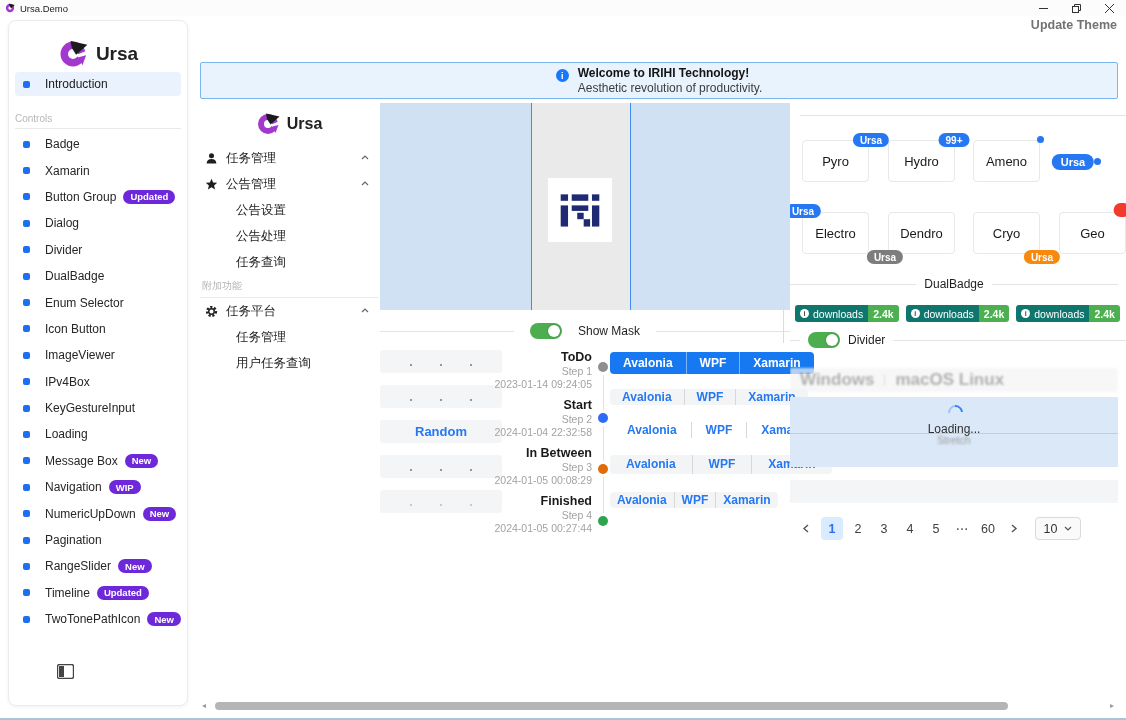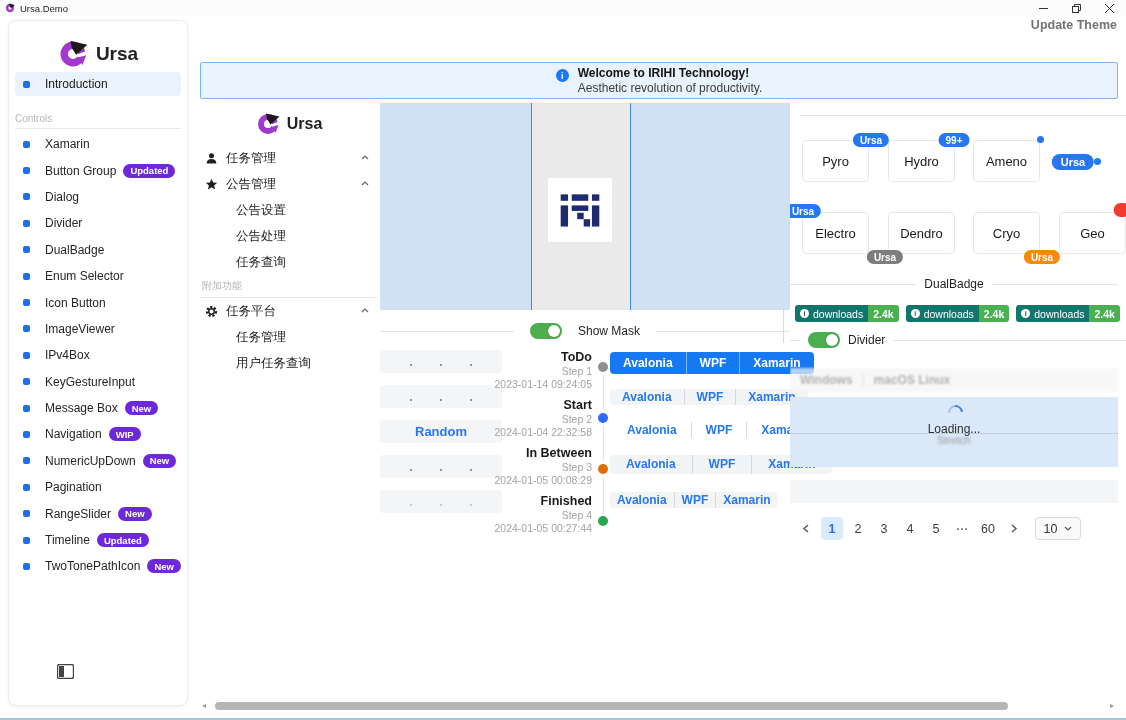--- a/index.html
+++ b/index.html
@@ -118,21 +118,21 @@
   .dual .k { background:#0f766e; color:#fff; font-size:10.5px; display:flex; align-items:center; gap:4px; padding:0 5px; }
   .dual .v { background:#4caf50; color:#fff; font-size:10.5px; font-weight:bold; display:flex; align-items:center; padding:0 5px; }
   .dual .i-ico { width:9px; height:9px; border-radius:50%; background:#fff; color:#45494d; font-size:7px; font-weight:bold;
                  display:flex; align-items:center; justify-content:center; }
   .div-toggle-row { position:absolute; left:0; top:229px; width:336px; height:16px; display:flex; align-items:center; }
   .div-toggle-row .dash { width:10px; height:1px; background:#e3e3e3; margin-right:8px; }
   .div-toggle-row .lab { font-size:12px; color:#1f1f1f; margin:0 8px; }
   .div-toggle-row .rule { flex:1; height:1px; background:#e3e3e3; }
   .tabs-bar { position:absolute; left:0; top:265px; width:328px; height:24px; background:#f4f5f6; display:flex; align-items:center;
               filter:blur(.8px); opacity:.7; }
-  .tabs-bar .tb { font-size:12px; font-weight:bold; color:#8f8f8f; padding:0 10px; }
+  .tabs-bar .tb { font-size:17px; font-weight:bold; color:#8f8f8f; padding:0 10px; }
   .tabs-bar .sep { width:1px; height:12px; background:#cfcfcf; }
   .loading-panel { position:absolute; left:0; top:294px; width:328px; height:70px; background:#dbe8f7; }
   .loading-panel .mid-line { position:absolute; left:0; right:0; top:36px; height:1px; background:#c3cedc; }
   .spinner { position:absolute; left:158px; top:8px; width:15px; height:15px; border-radius:50%;
              border:2px solid transparent; border-top-color:#3b82f6; border-left-color:#9ec2f7; transform:rotate(40deg); }
   .loading-txt { position:absolute; left:0; right:0; top:25px; text-align:center; font-size:12px; color:#2f2f2f; }
   .behind-txt { position:absolute; left:0; right:0; top:37px; text-align:center; font-size:10.5px; color:#9a9a9a;
                 filter:blur(.8px); }
   .gray-bar { position:absolute; left:0; top:377px; width:328px; height:23px; background:#f4f5f6; }
   .pager { position:absolute; left:5px; top:414px; display:flex; align-items:center; gap:4px; }
@@ -194,20 +194,24 @@
       <span class="word">Ursa</span>
     </div>
     <div class="intro-item">
       <span class="bullet"></span>
       <span>Introduction</span>
     </div>
     <div class="side-section">Controls</div>
     <ul class="nav-list">
       <li class="nav-item">
           <span class="bullet"></span>
+          <span>Badge</span>
+        </li>
+      <li class="nav-item">
+          <span class="bullet"></span>
           <span>Xamarin</span>
         </li>
       <li class="nav-item">
           <span class="bullet"></span>
           <span>Button Group</span>
           <span class="tag">Updated</span>
         </li>
       <li class="nav-item">
           <span class="bullet"></span>
           <span>Dialog</span>
@@ -232,20 +236,24 @@
           <span class="bullet"></span>
           <span>ImageViewer</span>
         </li>
       <li class="nav-item">
           <span class="bullet"></span>
           <span>IPv4Box</span>
         </li>
       <li class="nav-item">
           <span class="bullet"></span>
           <span>KeyGestureInput</span>
+        </li>
+      <li class="nav-item">
+          <span class="bullet"></span>
+          <span>Loading</span>
         </li>
       <li class="nav-item">
           <span class="bullet"></span>
           <span>Message Box</span>
           <span class="tag">New</span>
         </li>
       <li class="nav-item">
           <span class="bullet"></span>
           <span>Navigation</span>
           <span class="tag">WIP</span>

